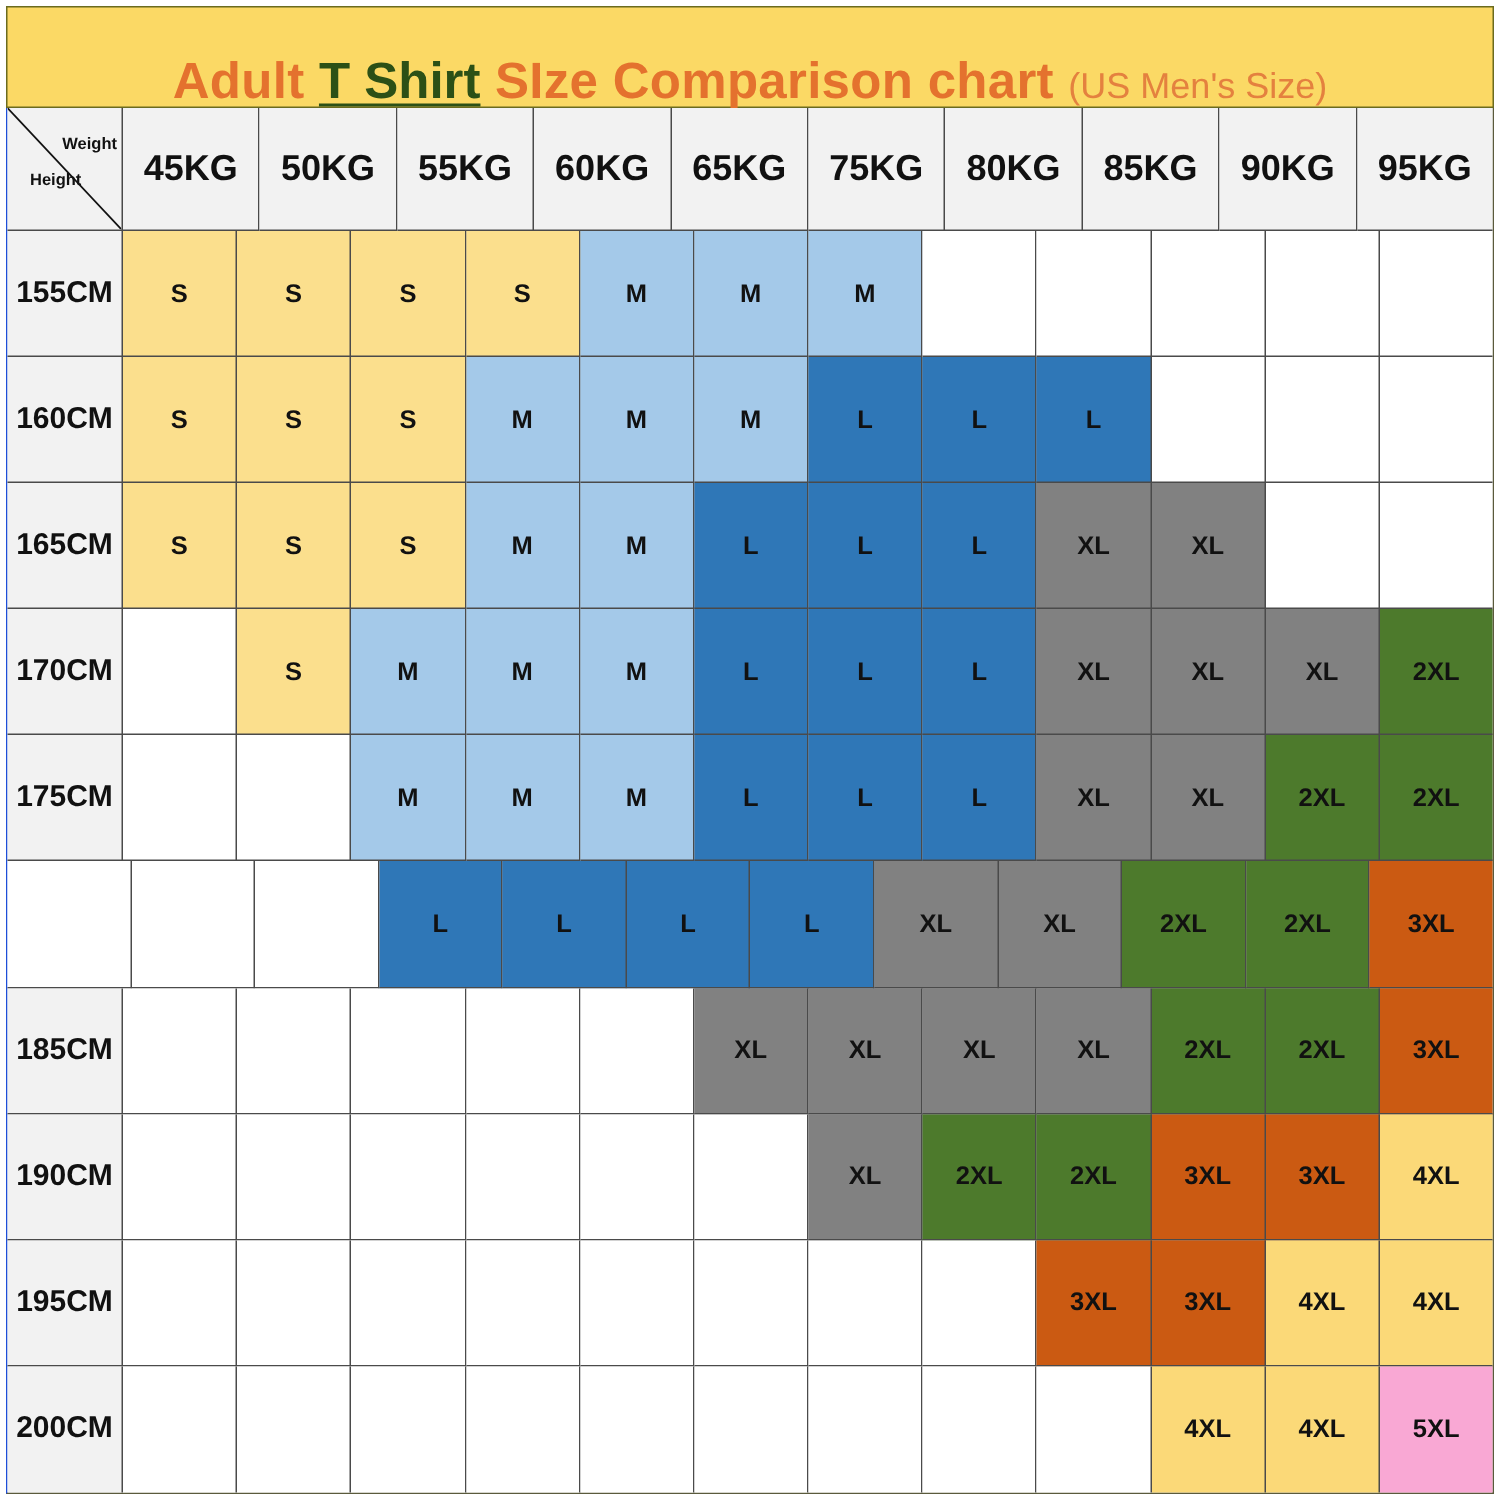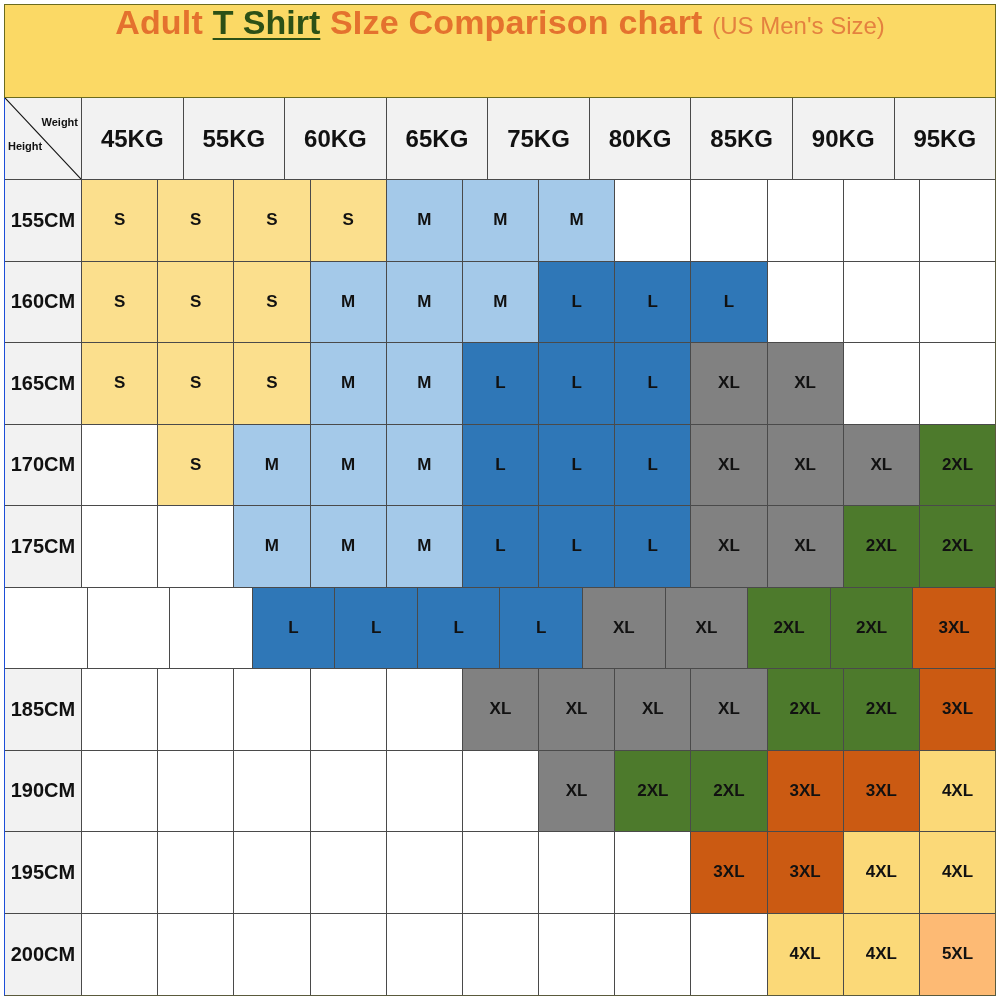--- a/index.html
+++ b/index.html
@@ -19,26 +19,26 @@
     left: 4px;
     top: 4px;
     width: 992px;
     height: 992px;
     display: flex;
     flex-direction: column;
   }
 
   
   .title-banner {
-    height: 94px;
+    height: 68px;
     background: #fbd965;
     border: 1px solid #6b6b1e;
     box-sizing: border-box;
     display: flex;
-    align-items: flex-start;
+    align-items: flex-end;
     justify-content: center;
     flex: 0 0 auto;
   }
   .title-line {
     white-space: nowrap;
     line-height: 1;
   }
   .t-main {
     font-size: 34px;
     font-weight: bold;
@@ -120,36 +120,36 @@
   .corner-weight {
     position: absolute;
     right: 3px;
     top: 18px;
     font-size: 11px;
     font-weight: bold;
     color: #111;
   }
   .corner-height {
     position: absolute;
-    left: 3px;
+    left: 15px;
     top: 42px;
     font-size: 11px;
     font-weight: bold;
     color: #111;
   }
 
   
   .sz-S   { background: #fbdf8d; }
   .sz-M   { background: #a4c9e9; }
   .sz-L   { background: #2f77b7; }
   .sz-XL  { background: #818181; }
   .sz-2XL { background: #4d7a2c; }
   .sz-3XL { background: #cb5a12; }
   .sz-4XL { background: #fbd978; }
-  .sz-5XL { background: #fdba74; }
+  .sz-5XL { background: #f9a8d4; }
   .sz-none{ background: #ffffff; }
 </style>
 </head>
 <body>
 
 <div id="chart-root">
 
   <div class="title-banner">
     <div class="title-line">
       <span class="t-main">Adult </span><span class="t-green">T Shirt</span><span class="t-main"> SIze Comparison chart </span><span class="t-sub">(US Men's Size)</span>
@@ -160,20 +160,21 @@
 
   <div class="grow header-row">
         <div class="cell corner">
           <svg class="corner-diag" viewBox="0 0 77 82" preserveAspectRatio="none">
             <line x1="0" y1="0" x2="77" y2="82" stroke="#111" stroke-width="1.2"></line>
           </svg>
           <span class="corner-weight">Weight</span>
           <span class="corner-height">Height</span>
         </div>
         <div class="cell colhead">45KG</div>
+        <div class="cell colhead">50KG</div>
         <div class="cell colhead">55KG</div>
         <div class="cell colhead">60KG</div>
         <div class="cell colhead">65KG</div>
         <div class="cell colhead">75KG</div>
         <div class="cell colhead">80KG</div>
         <div class="cell colhead">85KG</div>
         <div class="cell colhead">90KG</div>
         <div class="cell colhead">95KG</div>
       </div>
       <div class="grow">

